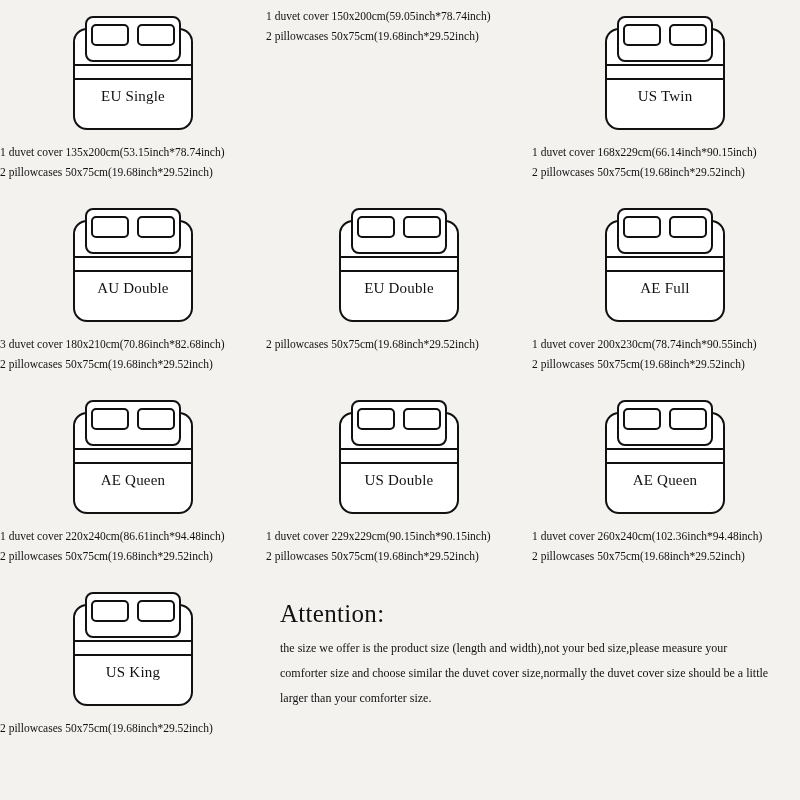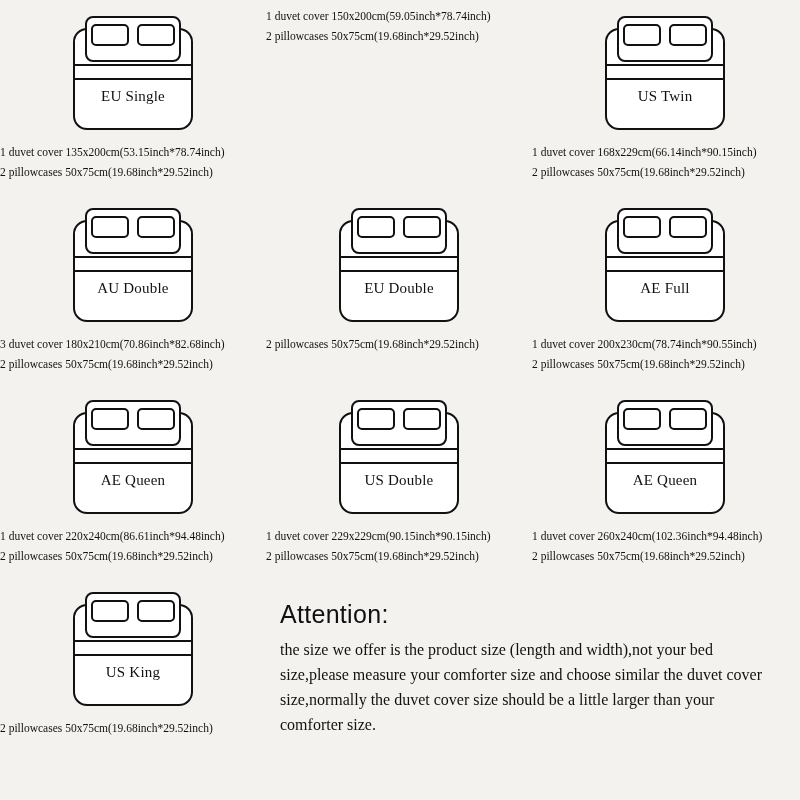--- a/index.html
+++ b/index.html
@@ -112,26 +112,26 @@
     grid-template-columns: 266px 534px;
     grid-template-rows: auto;
   }
   .attention {
     padding: 18px 24px 0 14px;
   }
   .attention h2 {
     margin: 0 0 8px 0;
     font-size: 25px;
     font-weight: normal;
-    font-family: Liberation Sans, sans-serif;
+    font-family: Liberation Serif, serif;
     letter-spacing: 0.3px;
   }
   .attention p {
     margin: 0;
-    font-size: 16px;
+    font-size: 12px;
     line-height: 25px;
     color: #111;
   }
 </style>
 </head>
 <body>
 
 <div class="sheet">
 
   <div class="grid">

